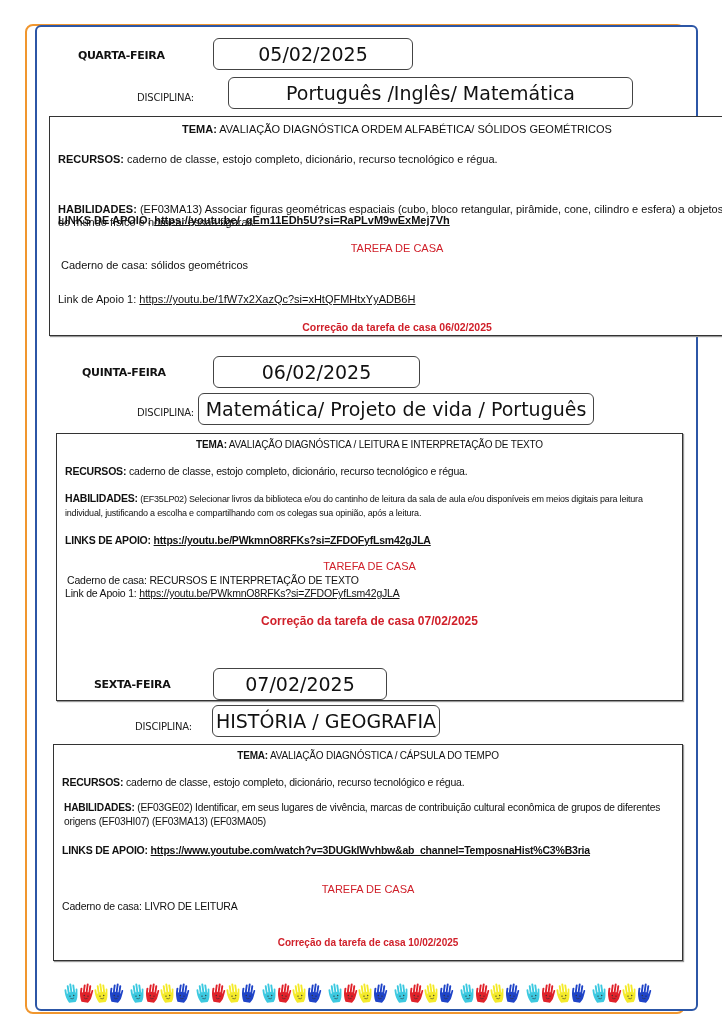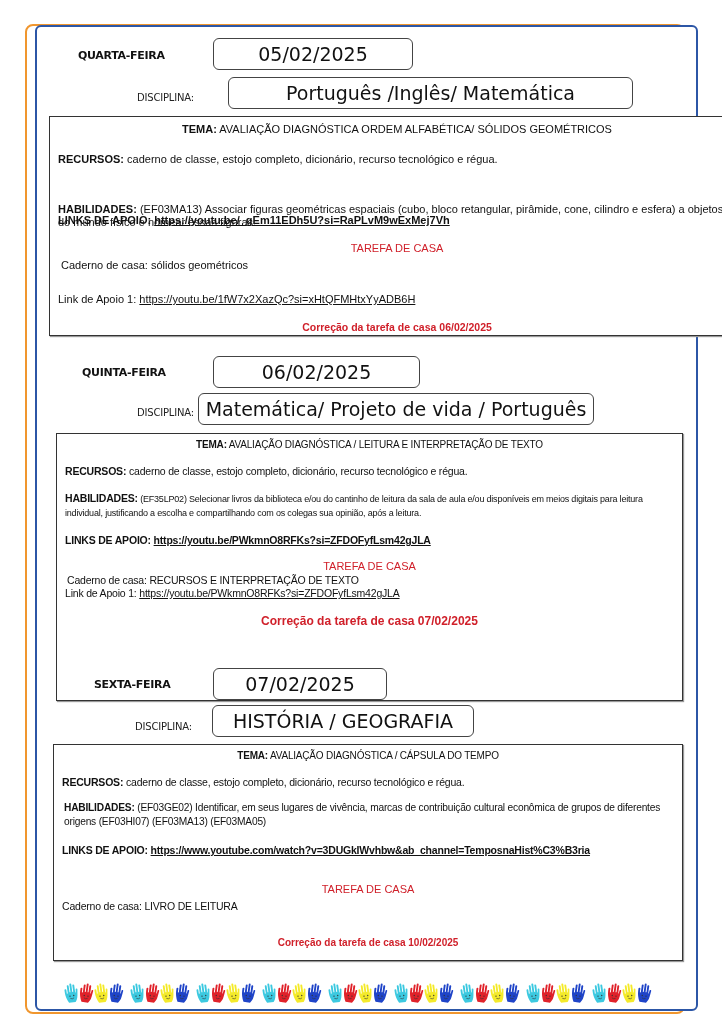--- a/index.html
+++ b/index.html
@@ -96,21 +96,21 @@
       <a class="link">https://youtu.be/PWkmnO8RFKs?si=ZFDOFyfLsm42gJLA</a>
     </div>
     <div class="line center" style="top:180px;color:#d0202a;font-size:12px;font-weight:bold;">Correção da tarefa de casa  07/02/2025</div>
   </div>
 </section>
 
 <section>
   <div class="day-label" style="left:94px;top:678px;">SEXTA-FEIRA</div>
   <div class="date-box" style="left:213px;top:668px;width:174px;">07/02/2025</div>
   <div class="disc-label" style="left:135px;top:721px;">DISCIPLINA:</div>
-  <div class="disc-box" style="left:212px;top:705px;width:262px;">HISTÓRIA / GEOGRAFIA</div>
+  <div class="disc-box" style="left:212px;top:705px;width:228px;">HISTÓRIA / GEOGRAFIA</div>
 
   <div class="content-box" style="left:53px;top:744px;width:630px;height:217px;">
     <div class="line center small" style="top:5px;font-size:10px;">
       <b>TEMA:</b>
       <span>AVALIAÇÃO  DIAGNÓSTICA  / CÁPSULA DO TEMPO</span>
     </div>
     <div class="line small" style="top:31px;font-size:10.5px;">
       <b>RECURSOS:</b>
       <span>caderno de classe, estojo completo, dicionário, recurso tecnológico  e régua.</span>
     </div>

